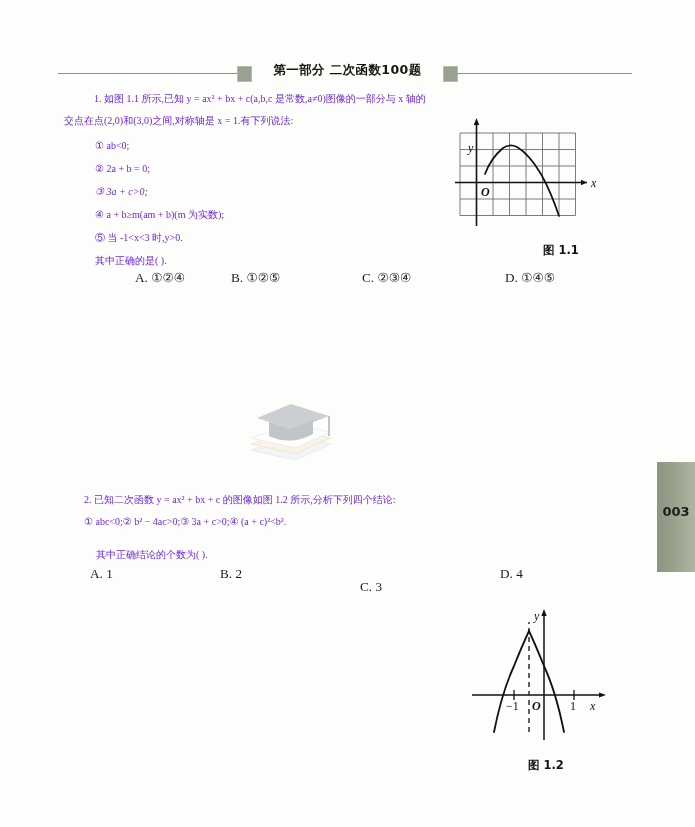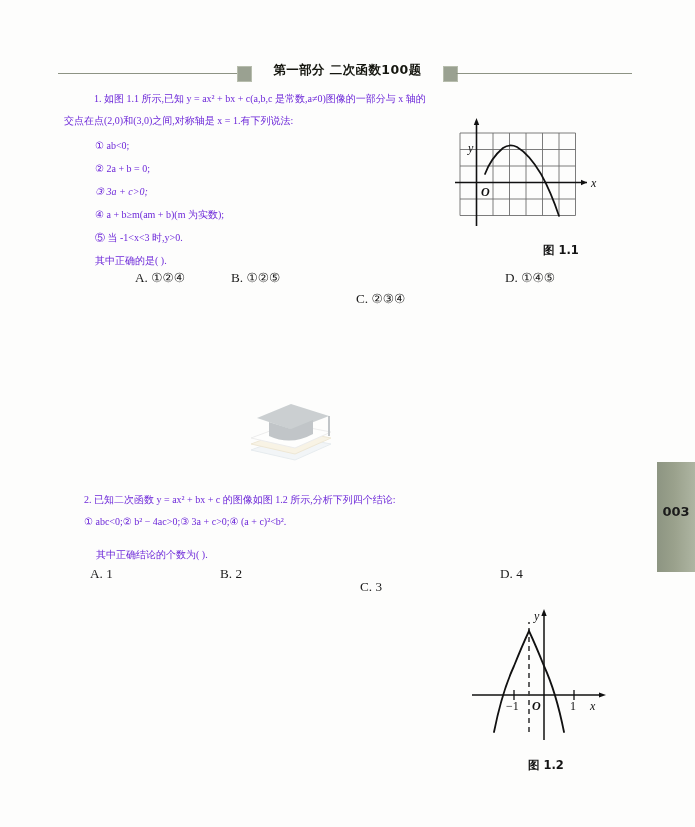--- a/index.html
+++ b/index.html
@@ -165,21 +165,21 @@
 <div class="q" style="left:95px; top:227px;">
   <span>⑤ 当 -1&lt;x&lt;3 时,y&gt;0.</span>
 </div>
 <div class="q" style="left:95px; top:250px;">
   <span>其中正确的是(     ).</span>
 </div>
 
 <div class="opt-row" style="left:95px; top:270px;">
   <span class="opt" style="left:0px;margin-left:40px;"><span>A.</span> <span class="circ">①②④</span></span>
   <span class="opt" style="left:128px;margin-left:8px;"><span>B.</span> <span class="circ">①②⑤</span></span>
-  <span class="opt" style="left:261px;margin-top:21px;"><span>C.</span> <span class="circ">②③④</span></span>
+  <span class="opt" style="left:267px;"><span>C.</span> <span class="circ">②③④</span></span>
   <span class="opt" style="left:410px;"><span>D.</span> <span class="circ">①④⑤</span></span>
 </div>
 
 <div class="fig1">
   <svg width="150" height="125" viewBox="0 0 150 125">
 
     <g stroke="#6d6d6d" stroke-width="0.9">
       <line x1="5" y1="15" x2="120.5" y2="15"></line>
       <line x1="5" y1="31.5" x2="120.5" y2="31.5"></line>
       <line x1="5" y1="48" x2="120.5" y2="48"></line>

